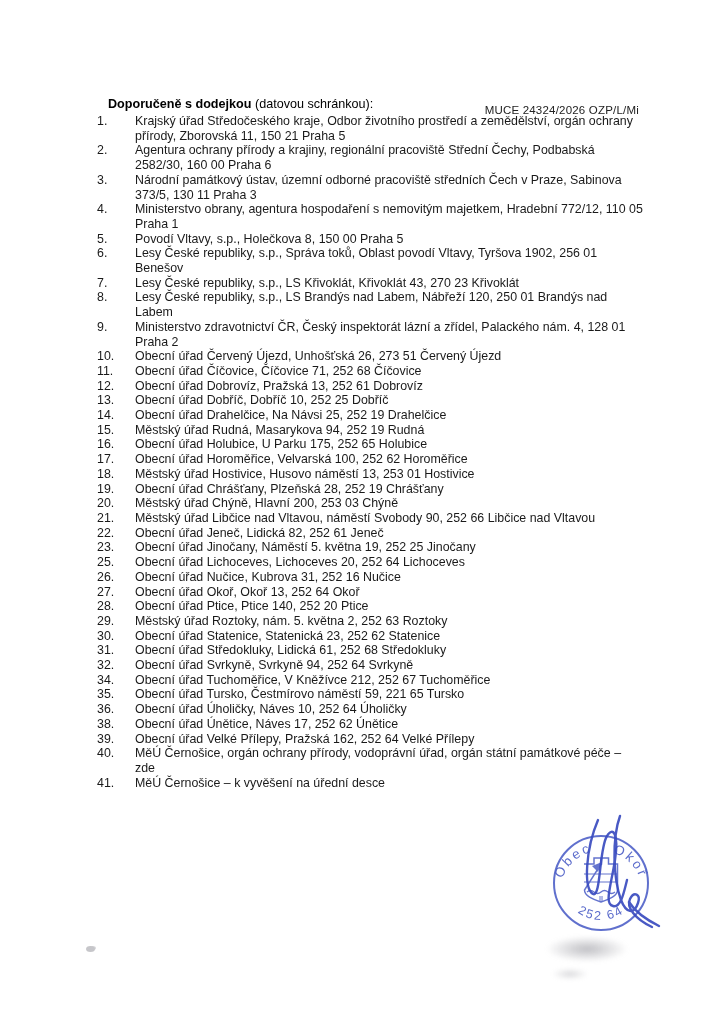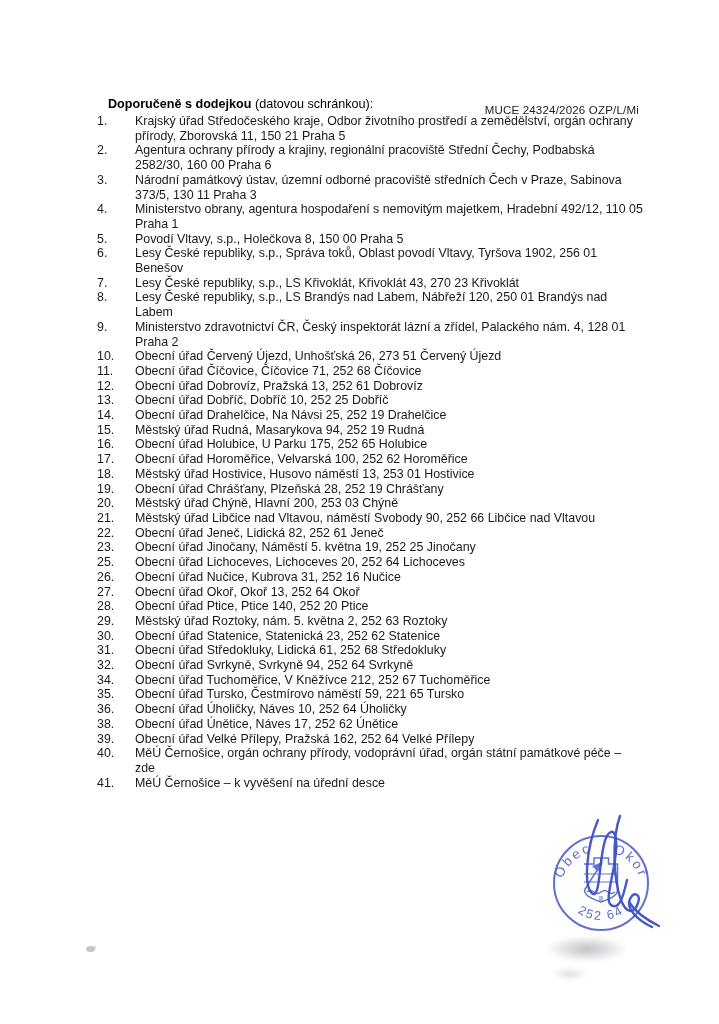--- a/index.html
+++ b/index.html
@@ -69,21 +69,21 @@
       <div class="row">
         <span class="num">2.</span>
         <span class="txt">Agentura ochrany přírody a krajiny, regionální pracoviště Střední Čechy, Podbabská 2582/30, 160 00 Praha 6</span>
       </div>
       <div class="row">
         <span class="num">3.</span>
         <span class="txt">Národní památkový ústav, územní odborné pracoviště středních Čech v Praze, Sabinova 373/5, 130 11 Praha 3</span>
       </div>
       <div class="row">
         <span class="num">4.</span>
-        <span class="txt">Ministerstvo obrany, agentura hospodaření s nemovitým majetkem, Hradební 492/12, 110 05 Praha 1</span>
+        <span class="txt">Ministerstvo obrany, agentura hospodaření s nemovitým majetkem, Hradební 772/12, 110 05 Praha 1</span>
       </div>
       <div class="row">
         <span class="num">5.</span>
         <span class="txt">Povodí Vltavy, s.p., Holečkova 8, 150 00 Praha 5</span>
       </div>
       <div class="row">
         <span class="num">6.</span>
         <span class="txt">Lesy České republiky, s.p., Správa toků, Oblast povodí Vltavy, Tyršova 1902, 256 01 Benešov</span>
       </div>
       <div class="row">

